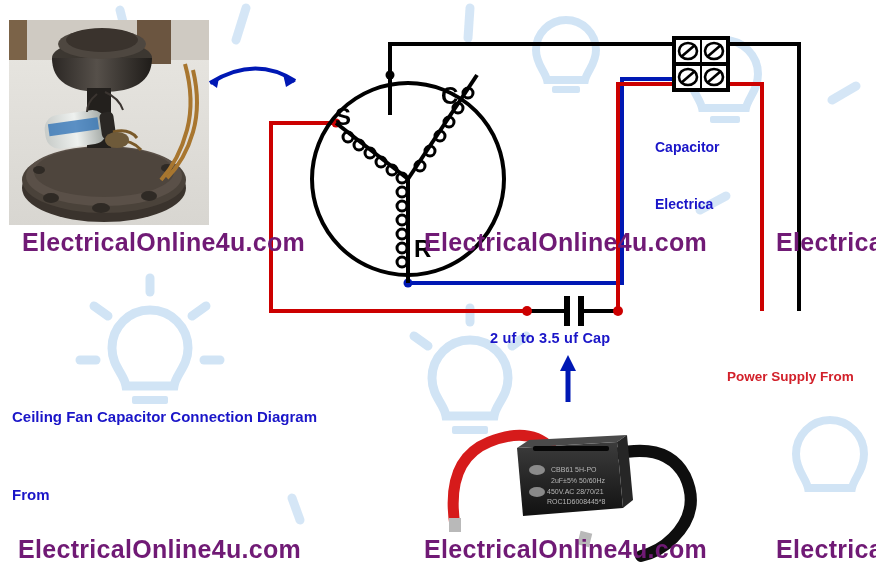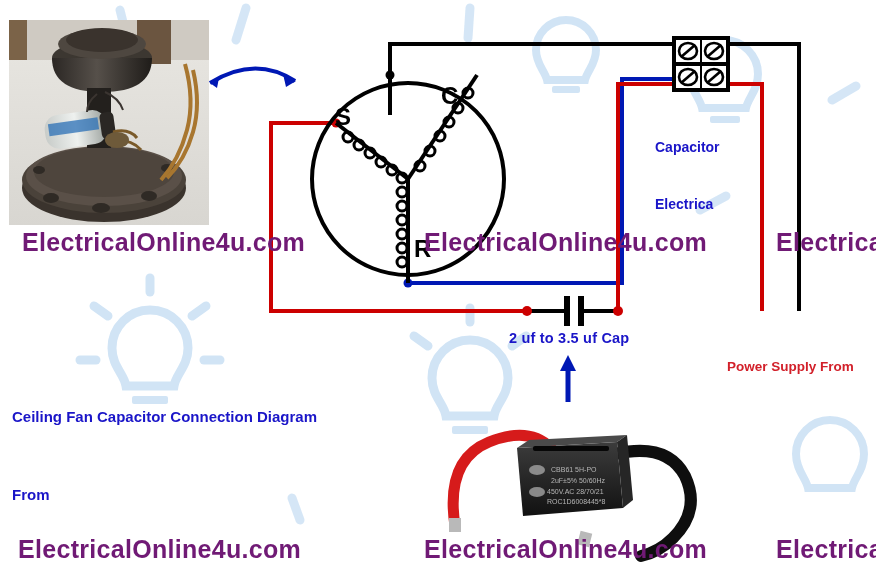--- a/index.html
+++ b/index.html
@@ -9,23 +9,23 @@
   .layer{position:absolute;left:0;top:0;width:876px;height:574px;}
   #wm-layer{z-index:1;}
   #photo-layer{z-index:3;}
   #wire-layer{z-index:4;}
   #text-layer{z-index:6;}
 
   .lbl{position:absolute;white-space:pre;}
   .lbl-blue{color:#1a15c8;font-weight:bold;}
   .lbl-red{color:#d2202a;font-weight:bold;}
 
-  #cap-title{left:509px;top:330px;font-size:14.5px;letter-spacing:.2px;}
+  #cap-title{left:490px;top:330px;font-size:14.5px;letter-spacing:.2px;}
   #conn-title{left:655px;top:100px;font-size:14px;line-height:19px;}
-  #power-title{left:727px;top:322px;font-size:13.5px;line-height:18px;}
+  #power-title{left:727px;top:332px;font-size:13.5px;line-height:18px;}
 
   #caption{position:absolute;left:12px;top:352px;font-size:15px;
            line-height:26px;color:#1a15c8;font-weight:bold;white-space:pre;}
 
   .photo{position:absolute;overflow:hidden;}
   #fan-photo{left:9px;top:20px;width:200px;height:205px;}
   #cap-photo{left:437px;top:398px;width:320px;height:165px;}
 
   .wmtext{position:absolute;color:#701a75;font-weight:bold;white-space:pre;
           font-size:25px;letter-spacing:.3px;}

